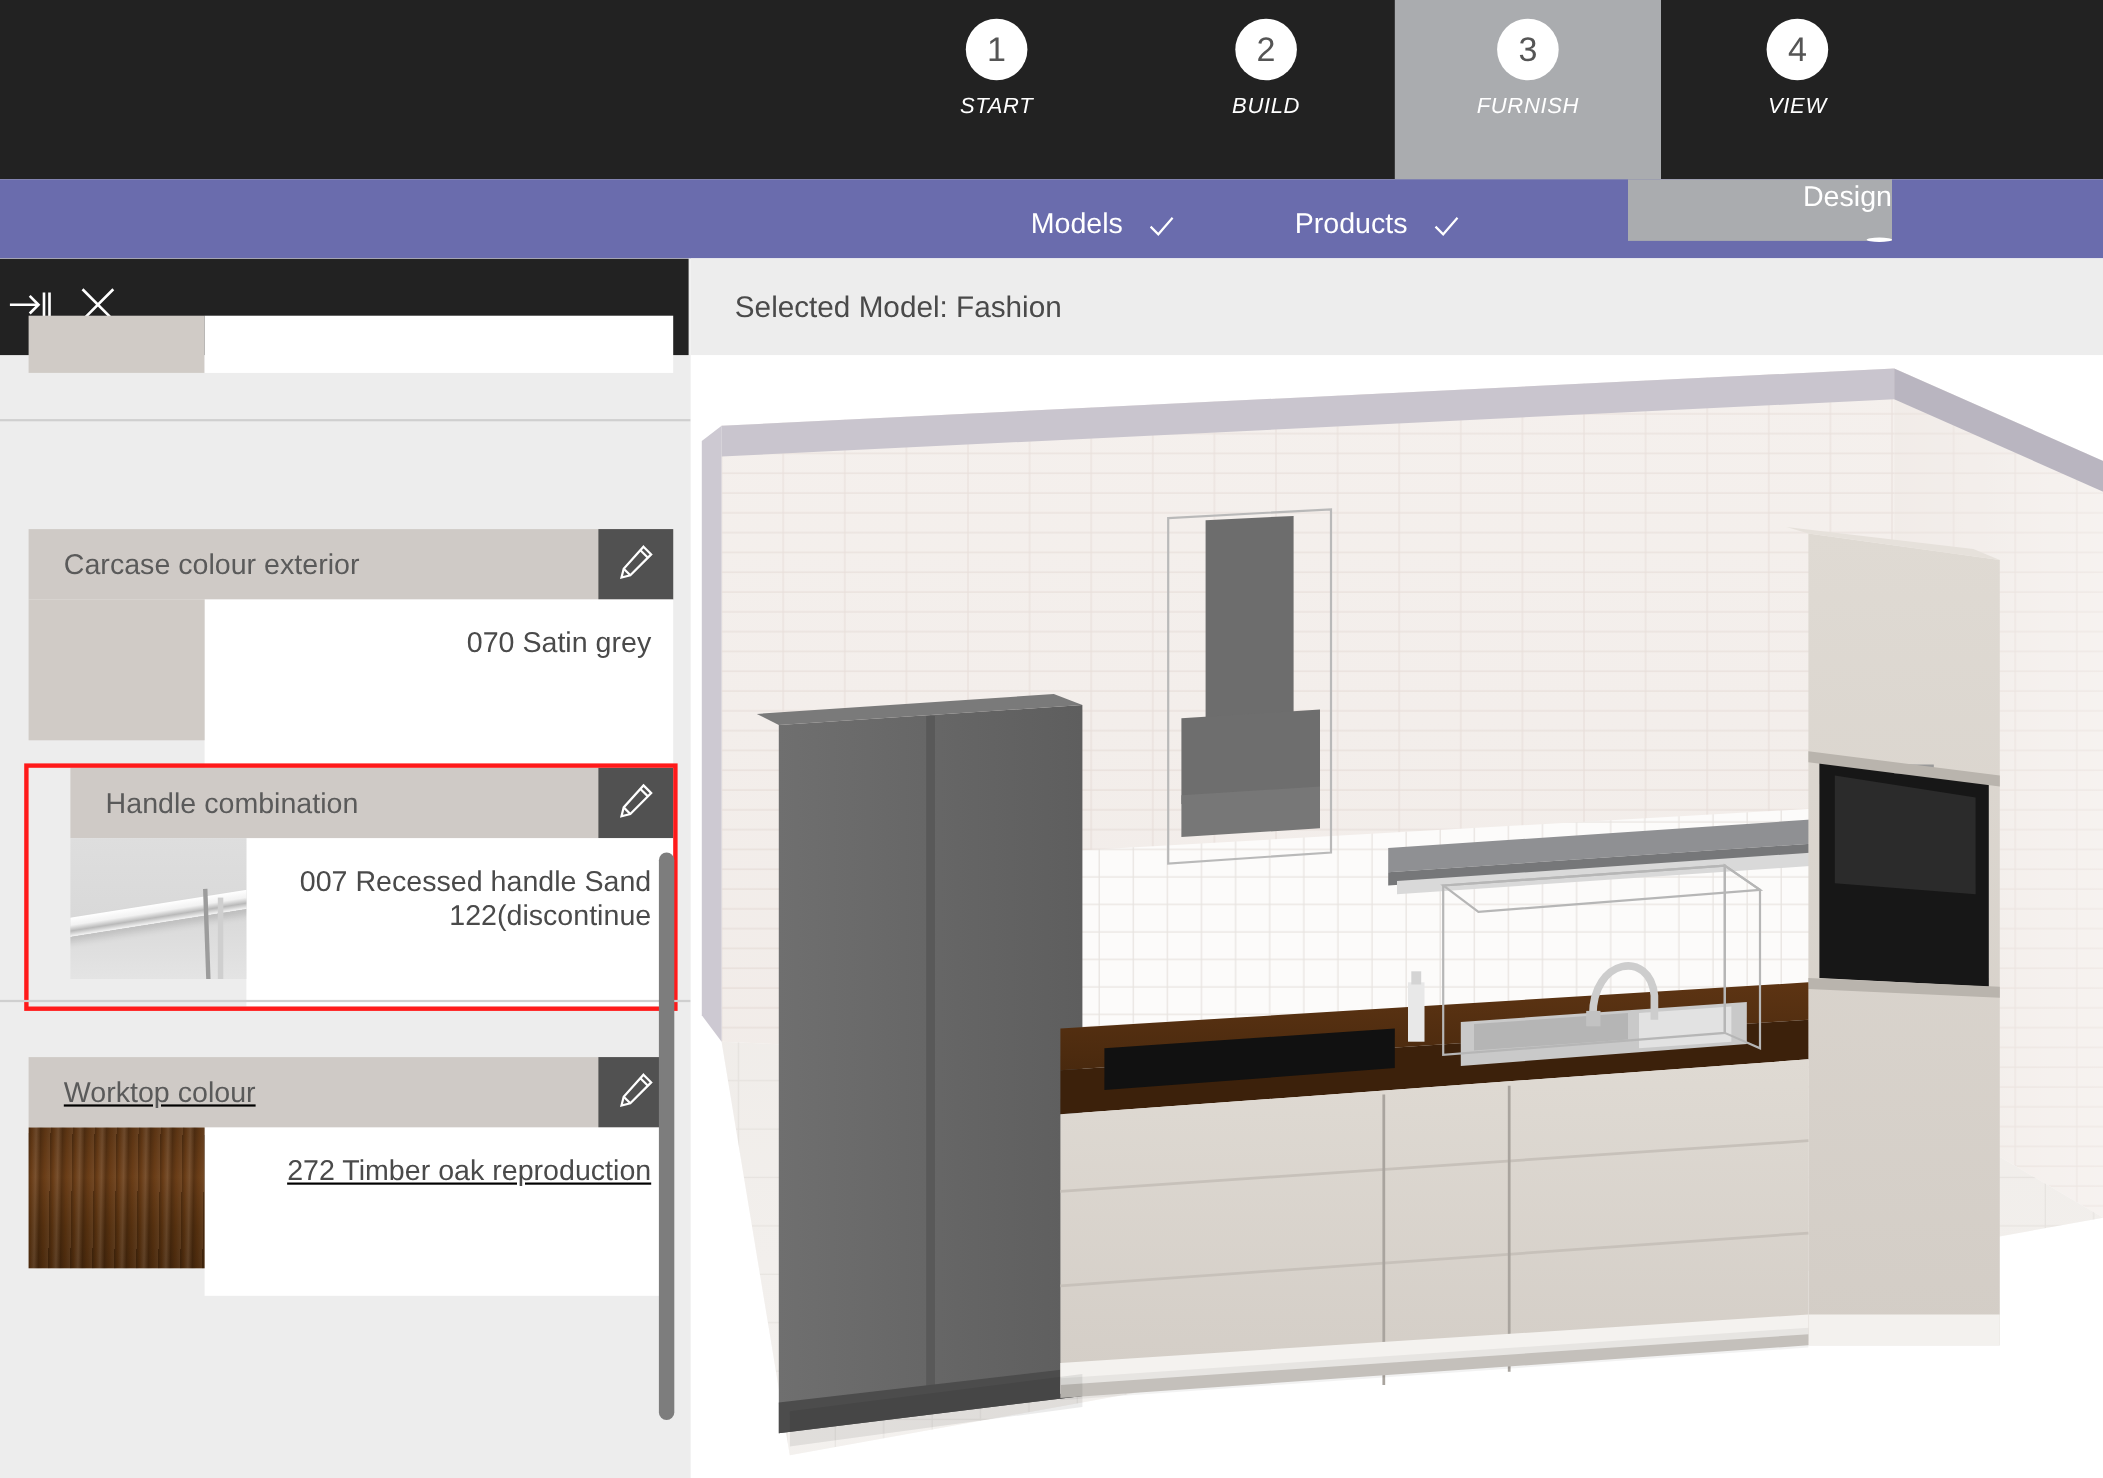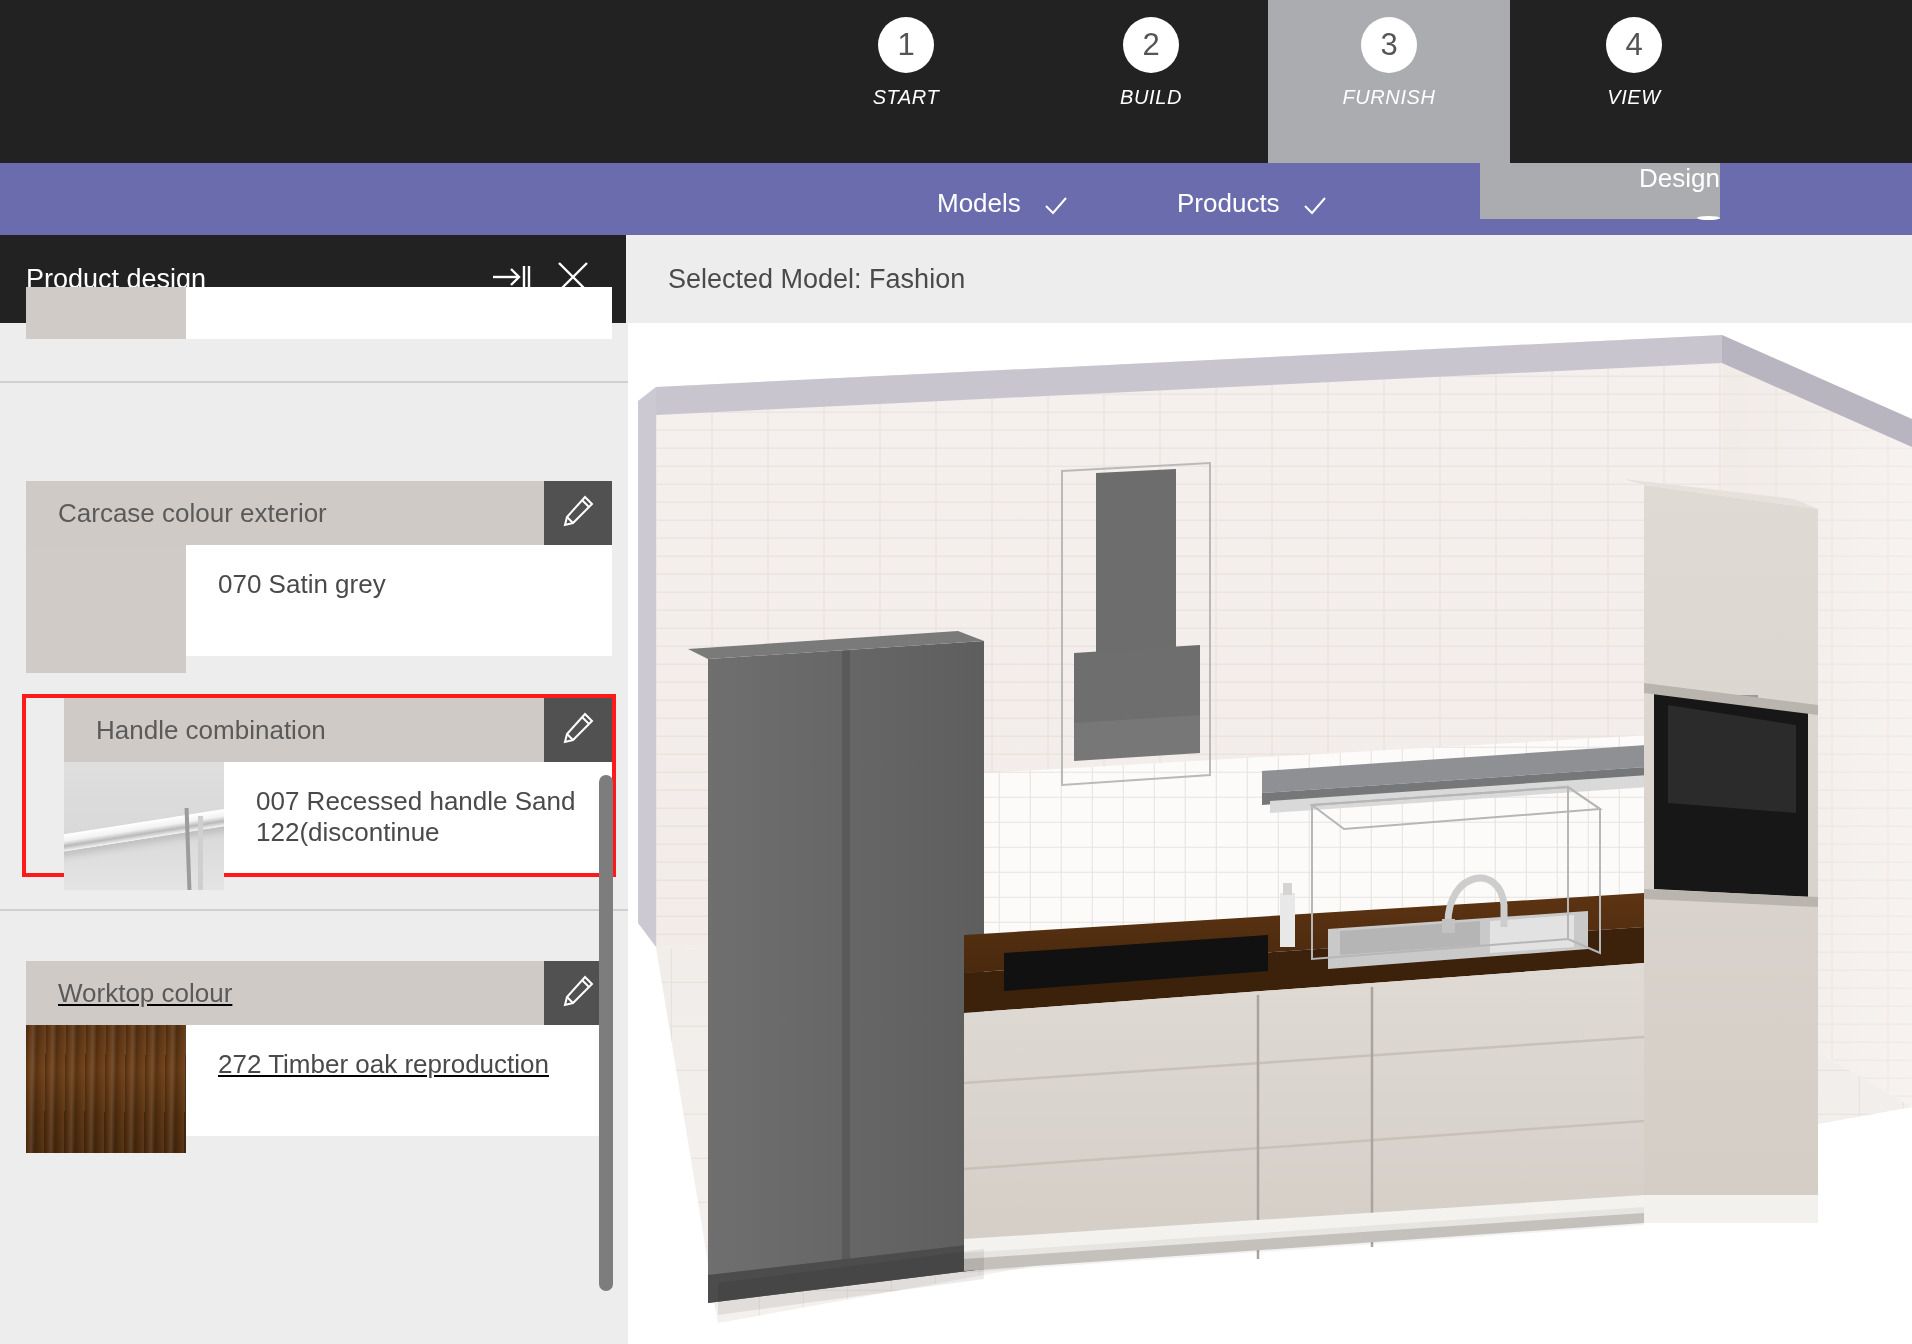--- a/index.html
+++ b/index.html
@@ -116,21 +116,21 @@
   }
   .card-head-label {
     flex: 1; margin-left: 32px;
     font-size: 26px; color: #5a5a5a;
   }
   .edit-btn {
     width: 68px; height: 64px;
     background: #515151;
     display: flex; align-items: center; justify-content: center;
   }
-  .card-content { display: flex; height: 111px; }
+  .card-content { display: flex; height: 153px; text-align: right; }
   .card-swatch { width: 160px; height: 128px; overflow: hidden; position: relative; }
   .card-text {
     flex: 1; background: #ffffff;
     padding: 24px 20px 0 32px;
     font-size: 26px; color: #4a4a4a; line-height: 1.20;
   }
 
   
   .sw-satin-grey { background: #d0cbc6; }
   .sw-timber-oak {
@@ -239,21 +239,20 @@
     </div>
     <div class="subtab active" style="left:1480px; width:240px; padding:0;flex-direction:column;">
       <span>Design</span>
       <span class="circle-icon"></span>
     </div>
   </div>
 
   <div class="panel">
 
     <div class="panel-header">
-      <div class="panel-title">Product design</div>
       <div class="hdr-icon-btn">
         <span>
           <svg viewBox="0 0 44 32" width="44" height="32">
             <path d="M4 16 H30" stroke="#ffffff" stroke-width="2.4" fill="none"></path>
             <path d="M22 8 L30 16 L22 24" stroke="#ffffff" stroke-width="2.4" fill="none"></path>
             <path d="M35 5 V27 M40 5 V27" stroke="#ffffff" stroke-width="2.4" fill="none"></path>
           </svg>
         </span>
       </div>
       <div class="hdr-icon-btn">

